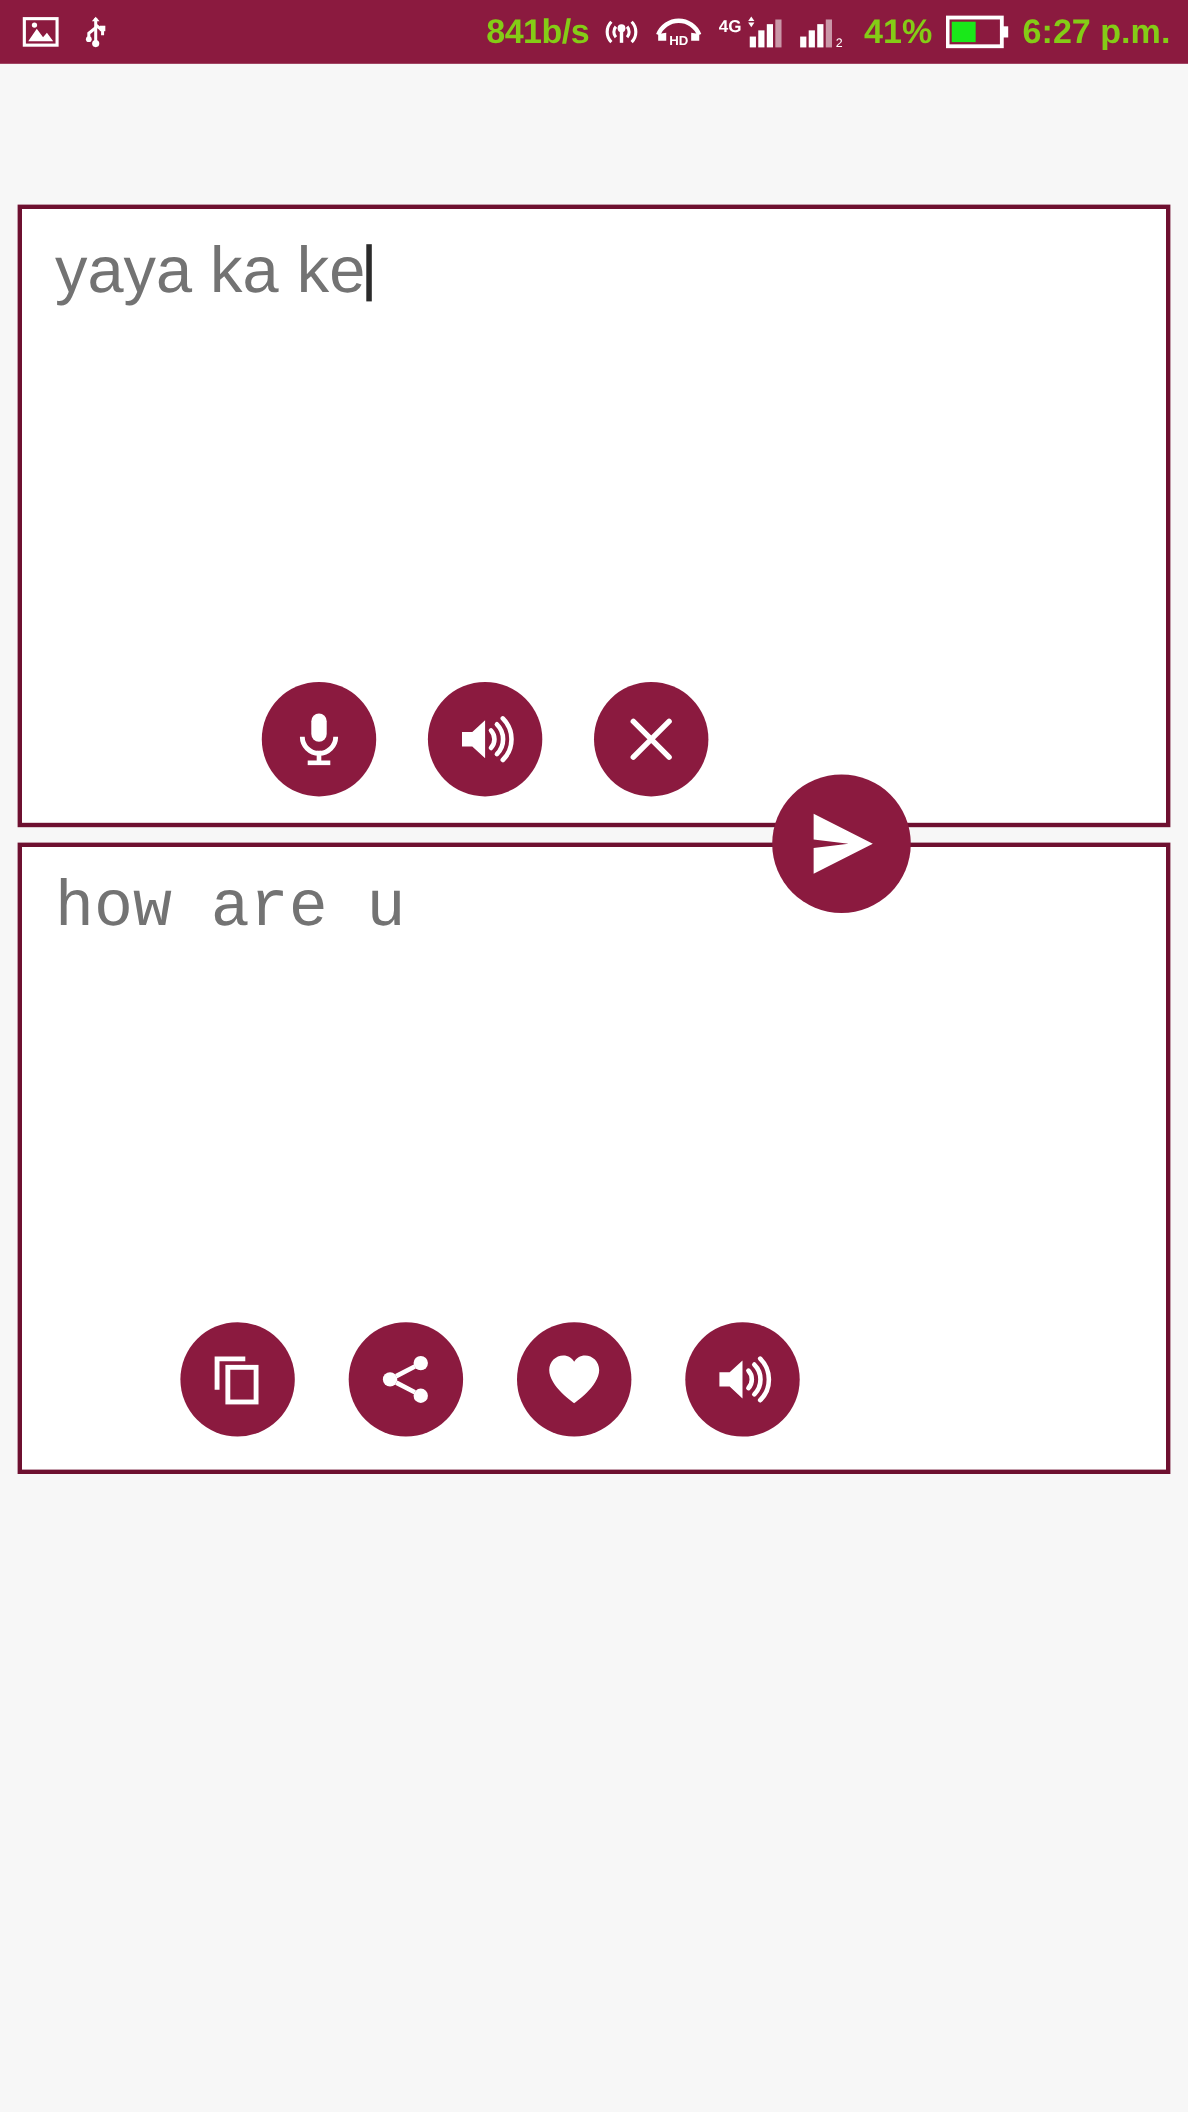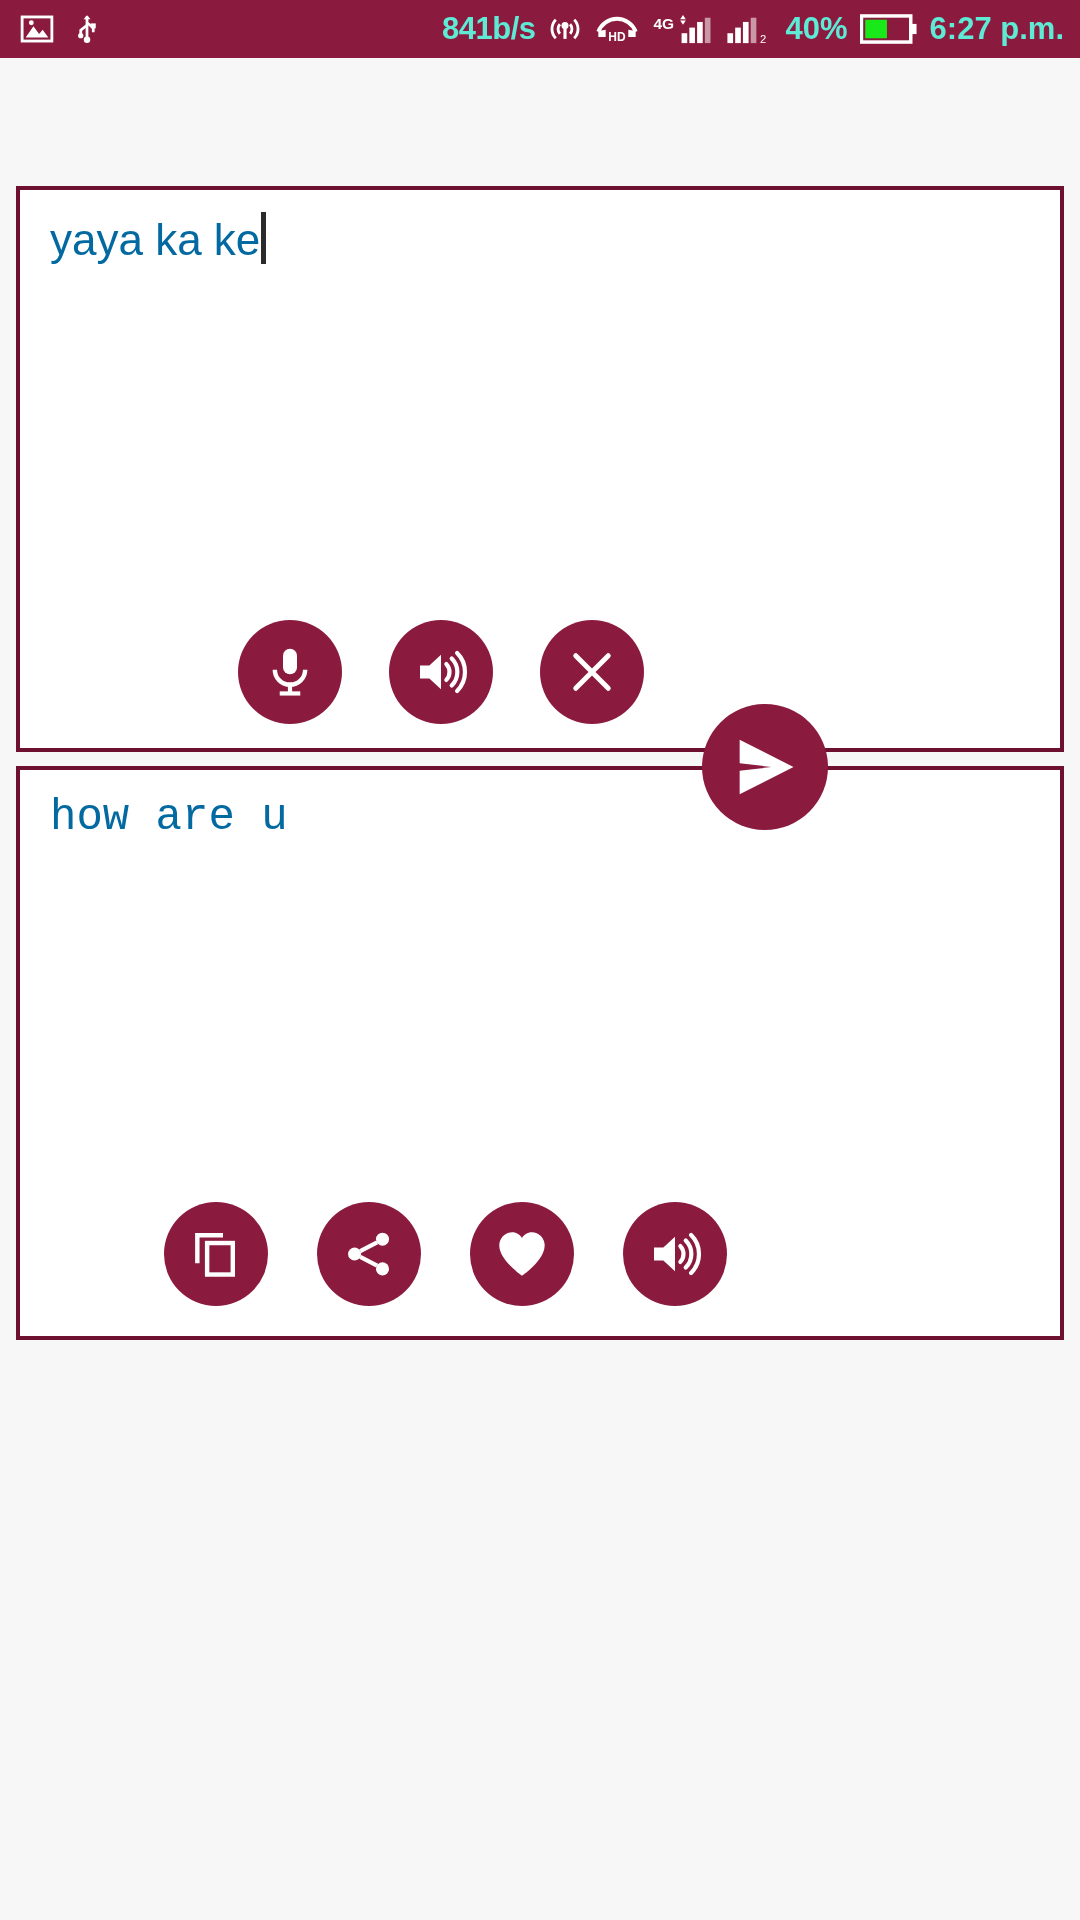--- a/index.html
+++ b/index.html
@@ -7,21 +7,21 @@
     width:1080px; height:1920px;
     font-family:"Liberation Sans", sans-serif;
     background:#f7f7f7;
     overflow:hidden;
   }
   #app { position:relative; width:1080px; height:1920px; background:#f7f7f7; }
 
   
   .statusbar {
     position:absolute; top:0; left:0; width:1080px; height:58px;
-    background:#8b1a3f; color:#5eead4;
+    background:#8b1a3f; color:#84cc16;
     display:flex; align-items:center;
   }
   .sb-left { display:flex; align-items:center; gap:18px; margin-left:20px; }
   .sb-right {
     margin-left:auto; margin-right:16px;
     display:flex; align-items:center; gap:12px;
   }
   .sb-text { font-size:31px; font-weight:bold; letter-spacing:-0.5px; white-space:nowrap; }
   .sb-time { font-size:31px; font-weight:bold; white-space:nowrap;text-align:right; }
   .sb-pct  { font-size:31px; font-weight:bold; }
@@ -49,21 +49,21 @@
   
   .panel {
     position:absolute; left:16px; width:1048px;
     background:#ffffff; border:4px solid #6e1030;
   }
   #input-panel  { top:186px; height:566px; }
   #output-panel { top:766px; height:574px;font-family:Liberation Mono, monospace; }
 
   .panel-text {
     position:absolute; left:30px; top:22px; right:30px;
-    font-size:44px; color:#0369a1; line-height:1.15;
+    font-size:59px; color:#737373; line-height:1.15;
     white-space:pre-wrap; word-break:break-word;
   }
   .caret {
     display:inline-block; width:5px; height:52px;
     background:#2b2b2b; vertical-align:-9px; margin-left:1px;
   }
 
   
   .btn-row { position:absolute; display:flex; align-items:center; }
   #input-actions  { left:238px; top:620px; gap:47px; }
@@ -139,21 +139,21 @@
       </svg>
 
       <svg class="ic" width="48" height="34" viewBox="0 0 34 24">
         <rect x="1" y="15" width="4" height="7" fill="#ffffff"></rect>
         <rect x="6.5" y="11" width="4" height="11" fill="#ffffff"></rect>
         <rect x="12" y="7" width="4" height="15" fill="#ffffff"></rect>
         <rect x="17.5" y="4" width="4" height="18" fill="#ffffff" opacity="0.55"></rect>
         <text x="24" y="22" font-size="8" fill="#ffffff" font-family="Liberation Sans, sans-serif">2</text>
       </svg>
 
-      <span class="sb-pct">40%</span>
+      <span class="sb-pct">41%</span>
 
       <svg class="ic" width="58" height="32" viewBox="0 0 40 22">
         <rect x="1" y="2" width="34" height="18" fill="none" stroke="#ffffff" stroke-width="2.4"></rect>
         <rect x="35.5" y="7.5" width="3.5" height="7" fill="#ffffff"></rect>
         <rect x="3.6" y="4.6" width="15" height="12.8" fill="#19e819"></rect>
       </svg>
 
       <span class="sb-time">6:27 p.m.</span>
     </div>
   </div>

